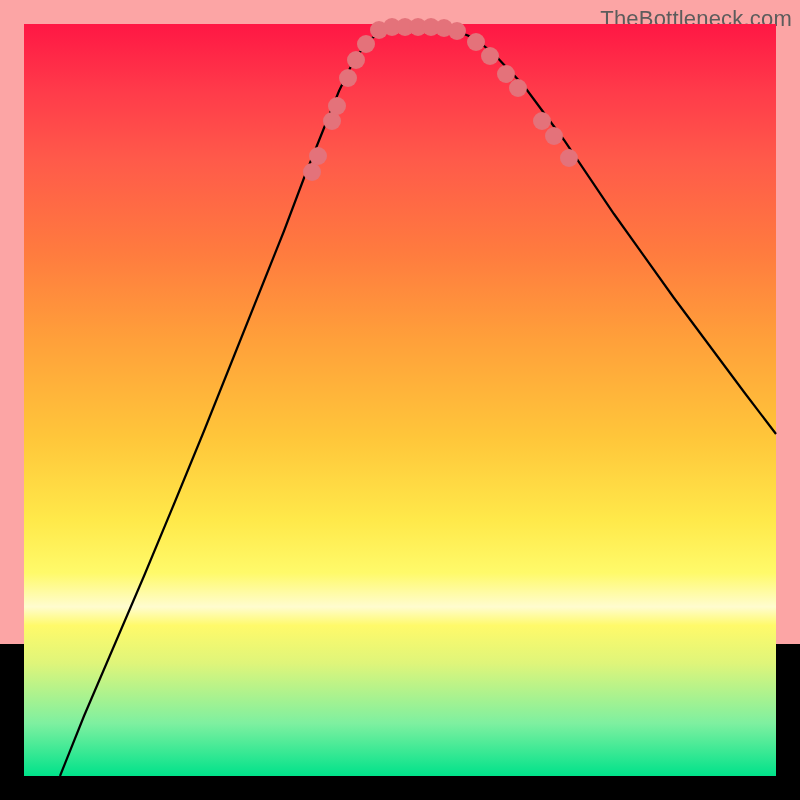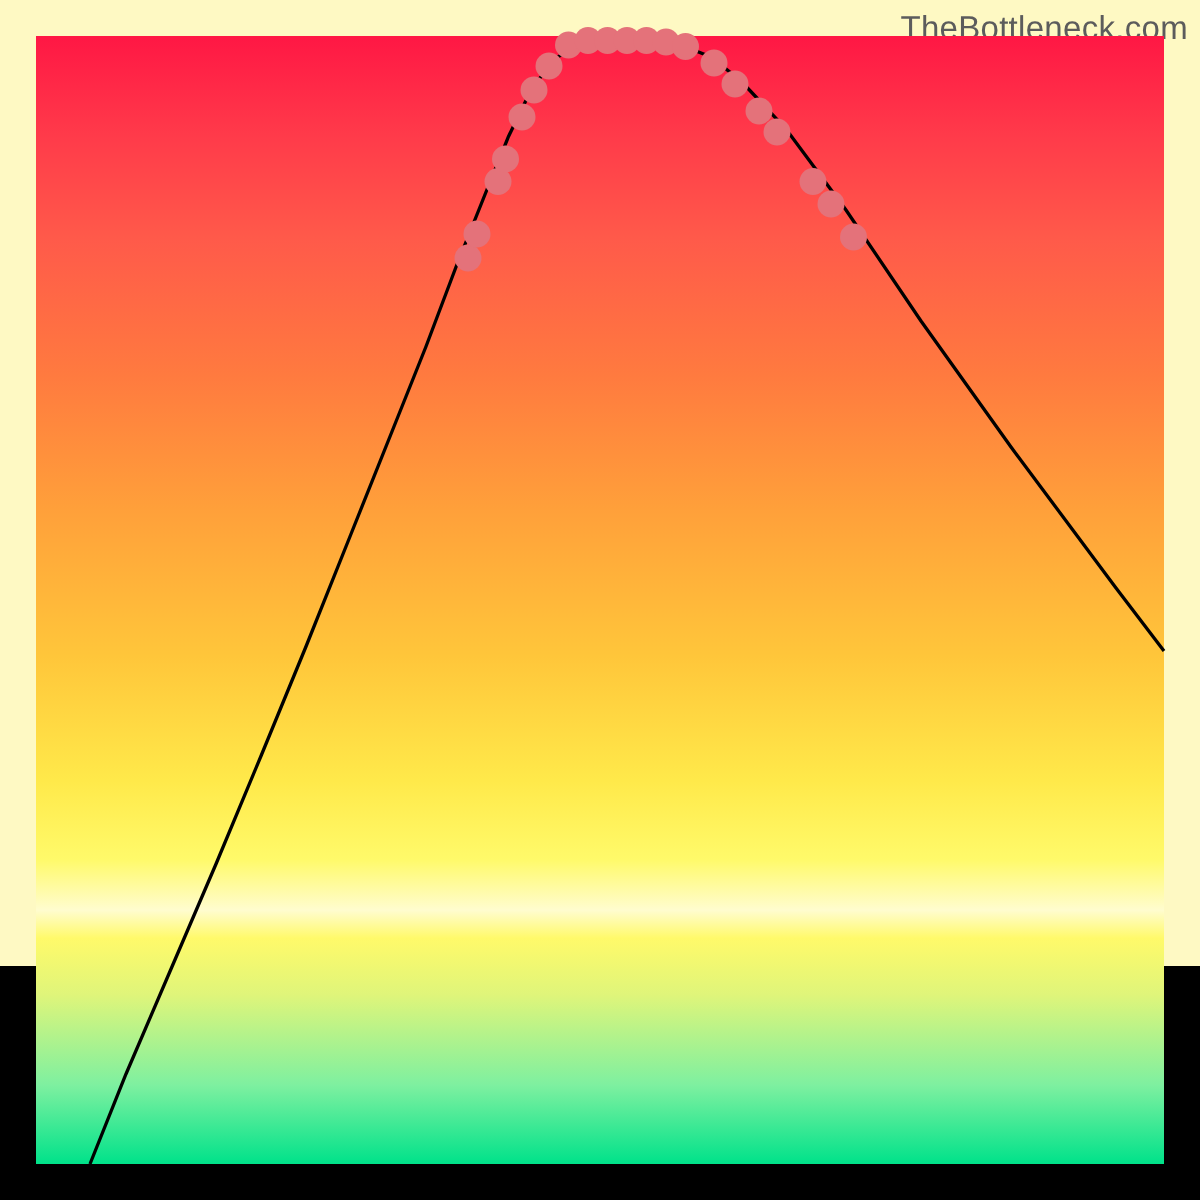--- a/index.html
+++ b/index.html
@@ -8,21 +8,21 @@
     width: 800px;
     height: 800px;
     overflow: hidden;
     background: #000;
     font-family: Arial, Helvetica, sans-serif;
   }
   .stage {
     position: relative;
     width: 800px;
     height: 644px;
-    background: #fef9c3;
+    background: #fca5a5;
   }
   .plot {
     position: absolute;
     left: 24px;
     top: 24px;
     width: 752px;
     height: 752px;
     background: linear-gradient(
       to bottom,
       #ff1744 0%,

